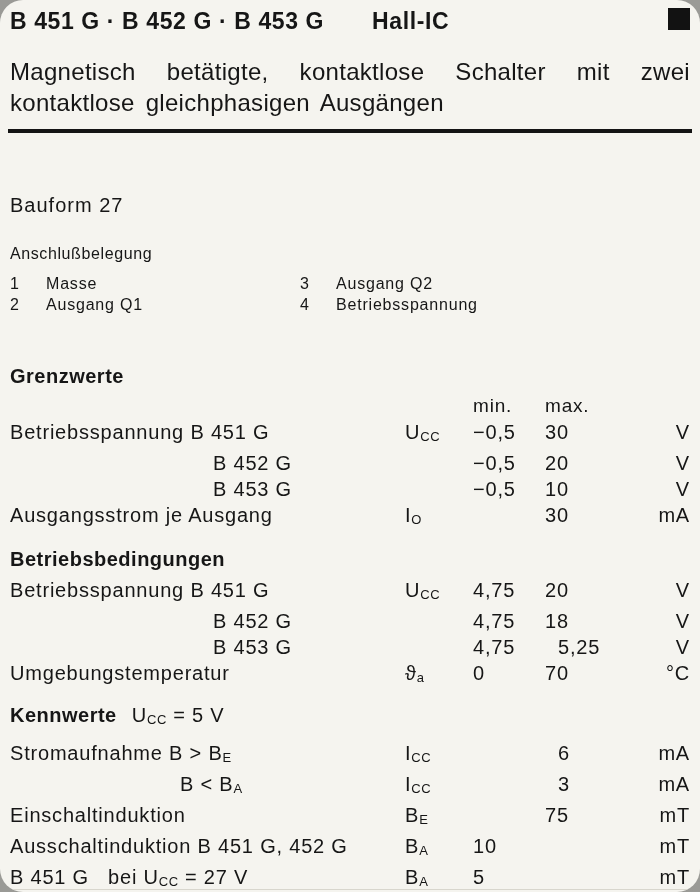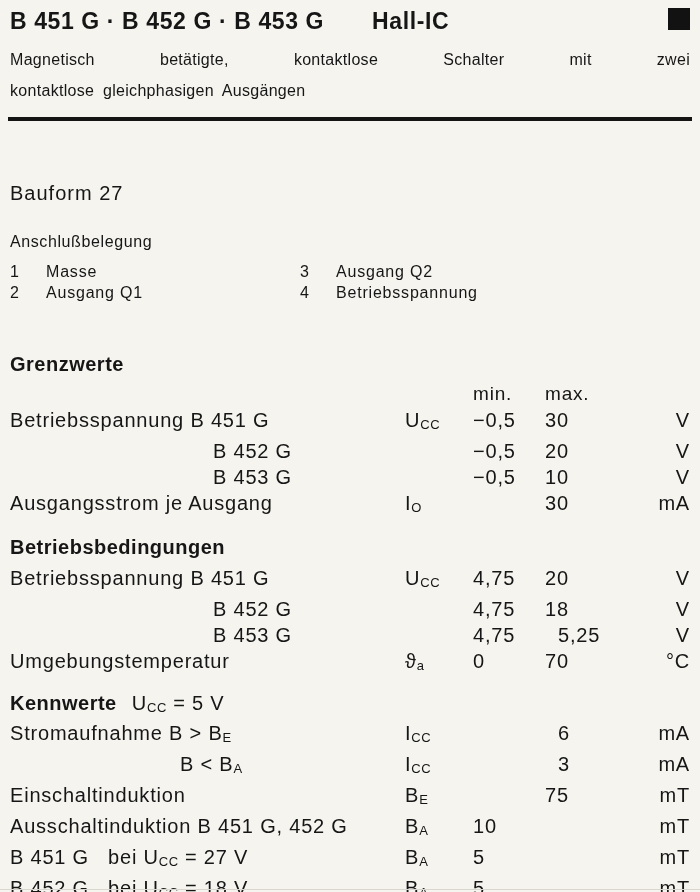--- a/index.html
+++ b/index.html
@@ -1,28 +1,29 @@
 <!DOCTYPE html>
 <html><head>
 <meta charset="utf-8">
 <style>
   html,body{margin:0;padding:0;background:#9a9a96;}
   .page{
     position:relative;width:700px;height:892px;margin:0 auto;
     background:#f5f4ef;color:#161616;overflow:hidden;
     font-family:"Liberation Sans",sans-serif;
+    border-radius:23px;
     -webkit-font-smoothing:antialiased;
   }
   .inner{padding:8px 10px 0 10px;}
   
   .titlebar{display:flex;align-items:flex-start;}
   .title{font-size:23px;font-weight:bold;letter-spacing:.6px;white-space:pre;}
   .product{font-size:23px;font-weight:bold;letter-spacing:.6px;margin-left:48px;}
   .cornersq{position:absolute;top:8px;right:10px;width:22px;height:22px;background:#121212;}
-  .subtitle{margin-top:9px;font-size:16px;line-height:31px;letter-spacing:.3px;word-spacing:4px;}
+  .subtitle{margin-top:21px;font-size:24px;line-height:31px;letter-spacing:.3px;word-spacing:4px;}
   .subtitle .l1{text-align:justify;text-align-last:justify;}
   .rule{height:4px;background:#141414;margin-top:11px;margin-right:-2px;margin-left:-2px;}
   .botrule{position:absolute;left:0;right:0;bottom:2px;height:1px;background:#d8d6cd;}
   
   .bauform{margin-top:61px;font-size:20px;letter-spacing:1px;}
   .pinhead{margin-top:28px;font-size:16px;letter-spacing:.6px;}
   .pingrid{margin-top:12px;display:grid;grid-template-columns:36px 254px 36px auto;
     font-size:16px;letter-spacing:.8px;row-gap:3px;}
   
   .spec{margin-top:50px;}
@@ -30,21 +31,21 @@
   .cond{font-weight:normal;margin-left:15px;white-space:pre;letter-spacing:.8px;}
   .srow{display:grid;grid-template-columns:395px 68px 72px 95px 1fr;
     font-size:20px;line-height:26px;letter-spacing:.8px;align-items:baseline;}
   .srow.head{margin-top:5px;font-size:19px;}
   .c-label{white-space:pre;}
   .c-label.ind1{padding-left:203px;}
   .c-label.ind2{padding-left:170px;}
   .c-unit{text-align:right;}
   .sh{padding-left:13px;}
   .sb{font-size:13px;letter-spacing:.5px;vertical-align:-2px;}
-  .mt14{margin-top:14px;} .mt12{margin-top:12px;} .mt6{margin-top:6px;} .mt8{}
+  .mt14{margin-top:14px;} .mt12{margin-top:12px;} .mt6{margin-top:6px;} .mt8{margin-top:8px;}
 </style>
 </head>
 <body>
 
 <div class="page">
   <div class="cornersq"></div>
   <div class="inner">
 
     <div class="titlebar">
       <span class="title">B 451 G · B 452 G · B 453 G</span>

